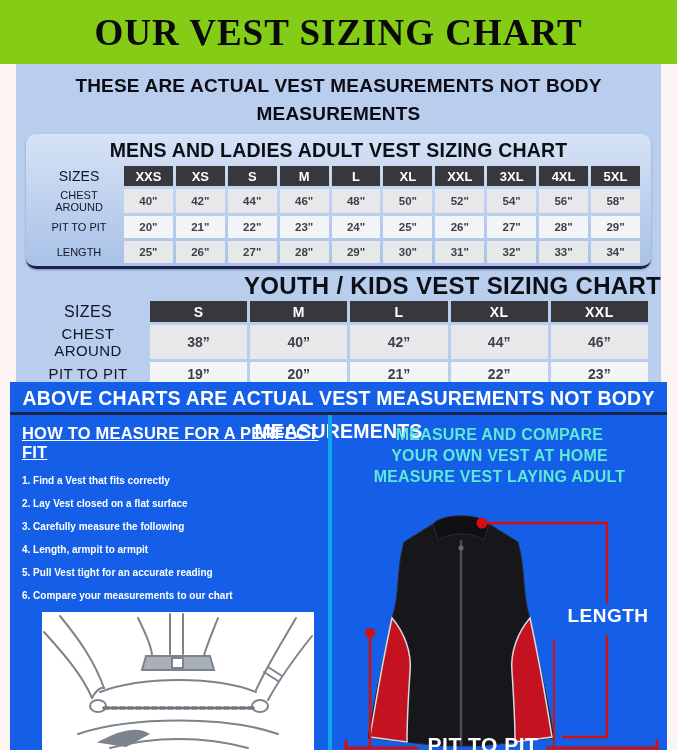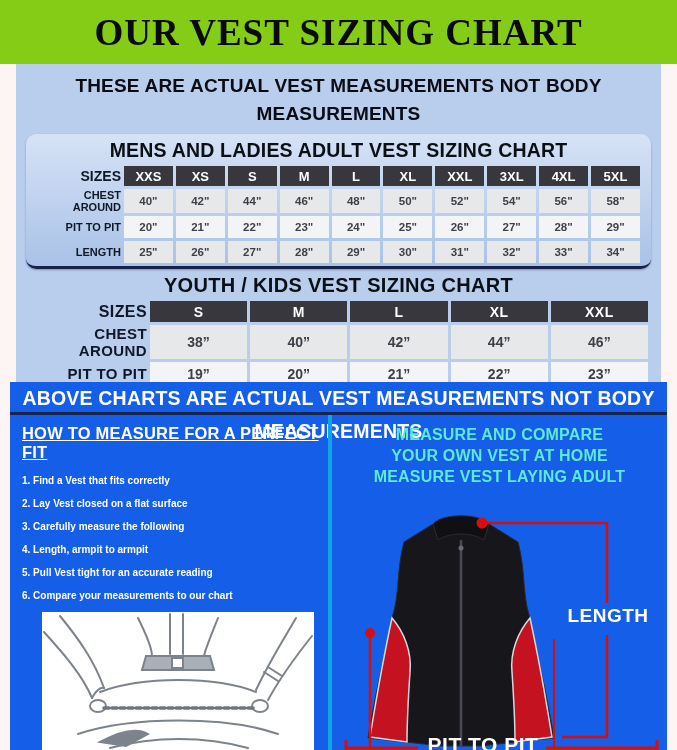--- a/index.html
+++ b/index.html
@@ -13,31 +13,31 @@
   
   .light-panel { margin:0 16px; height:318px; background:#b9cdec; padding-top:8px; overflow:hidden; }
   .top-banner { text-align:center; font-size:19px; font-weight:bold; color:#0c0c16; line-height:28px; letter-spacing:.2px; }
 
   .adult-box { margin:6px 10px 4px; border-radius:10px; background:linear-gradient(#d6e2f6,#a9c2e7);
                border-bottom:3px solid #17234a; padding:4px 8px 0; box-shadow:0 1px 2px rgba(20,30,70,.35); }
   .adult-title { text-align:center; font-size:19.5px; font-weight:bold; color:#0b0f16; line-height:25px; letter-spacing:.2px; }
 
   table { width:100%; border-collapse:separate; border-spacing:3px; table-layout:fixed; }
   .size-h { background:#37373d; color:#ffffff; font-weight:bold; text-align:center; }
-  .row-lab { font-weight:bold; color:#101726; text-align:right; }
+  .row-lab { font-weight:normal; color:#101726; text-align:center; }
   .val { text-align:center; font-weight:bold; color:#3f3f47; }
   tr.alt-a .val { background:#e7e8ea; }
   tr.alt-b .val { background:#f3f4f6; }
 
   .adult-table .size-h { font-size:13px; height:20px; }
   .adult-table .row-lab { font-size:11px; width:84px; }
   .adult-table .val { font-size:11.5px; height:22px; }
   .adult-table .sizes-lab { font-size:14px; }
 
-  .youth-title { text-align:center; font-size:20px; font-weight:bold; color:#0b0f16; line-height:25px; margin-top:3px; letter-spacing:.3px; }
+  .youth-title { text-align:right; font-size:24px; font-weight:bold; color:#0b0f16; line-height:25px; margin-top:3px; letter-spacing:.3px; }
   .youth-table { width:calc(100% - 20px); margin:0 10px; }
   .youth-table .size-h { font-size:14px; height:21px; letter-spacing:.5px; }
   .youth-table .row-lab { font-size:15px; width:118px; letter-spacing:.4px; }
   .youth-table .val { font-size:14px; height:23px; }
   .youth-table .sizes-lab { font-size:16px; }
 
   
   .blue-section { margin:0 10px; height:378px; background:#155fe8; }
   .mid-banner { height:33px; line-height:33px; text-align:center; color:#ffffff; font-weight:bold;
                 font-size:19.5px; border-bottom:3px solid #18244a; letter-spacing:.2px; }

